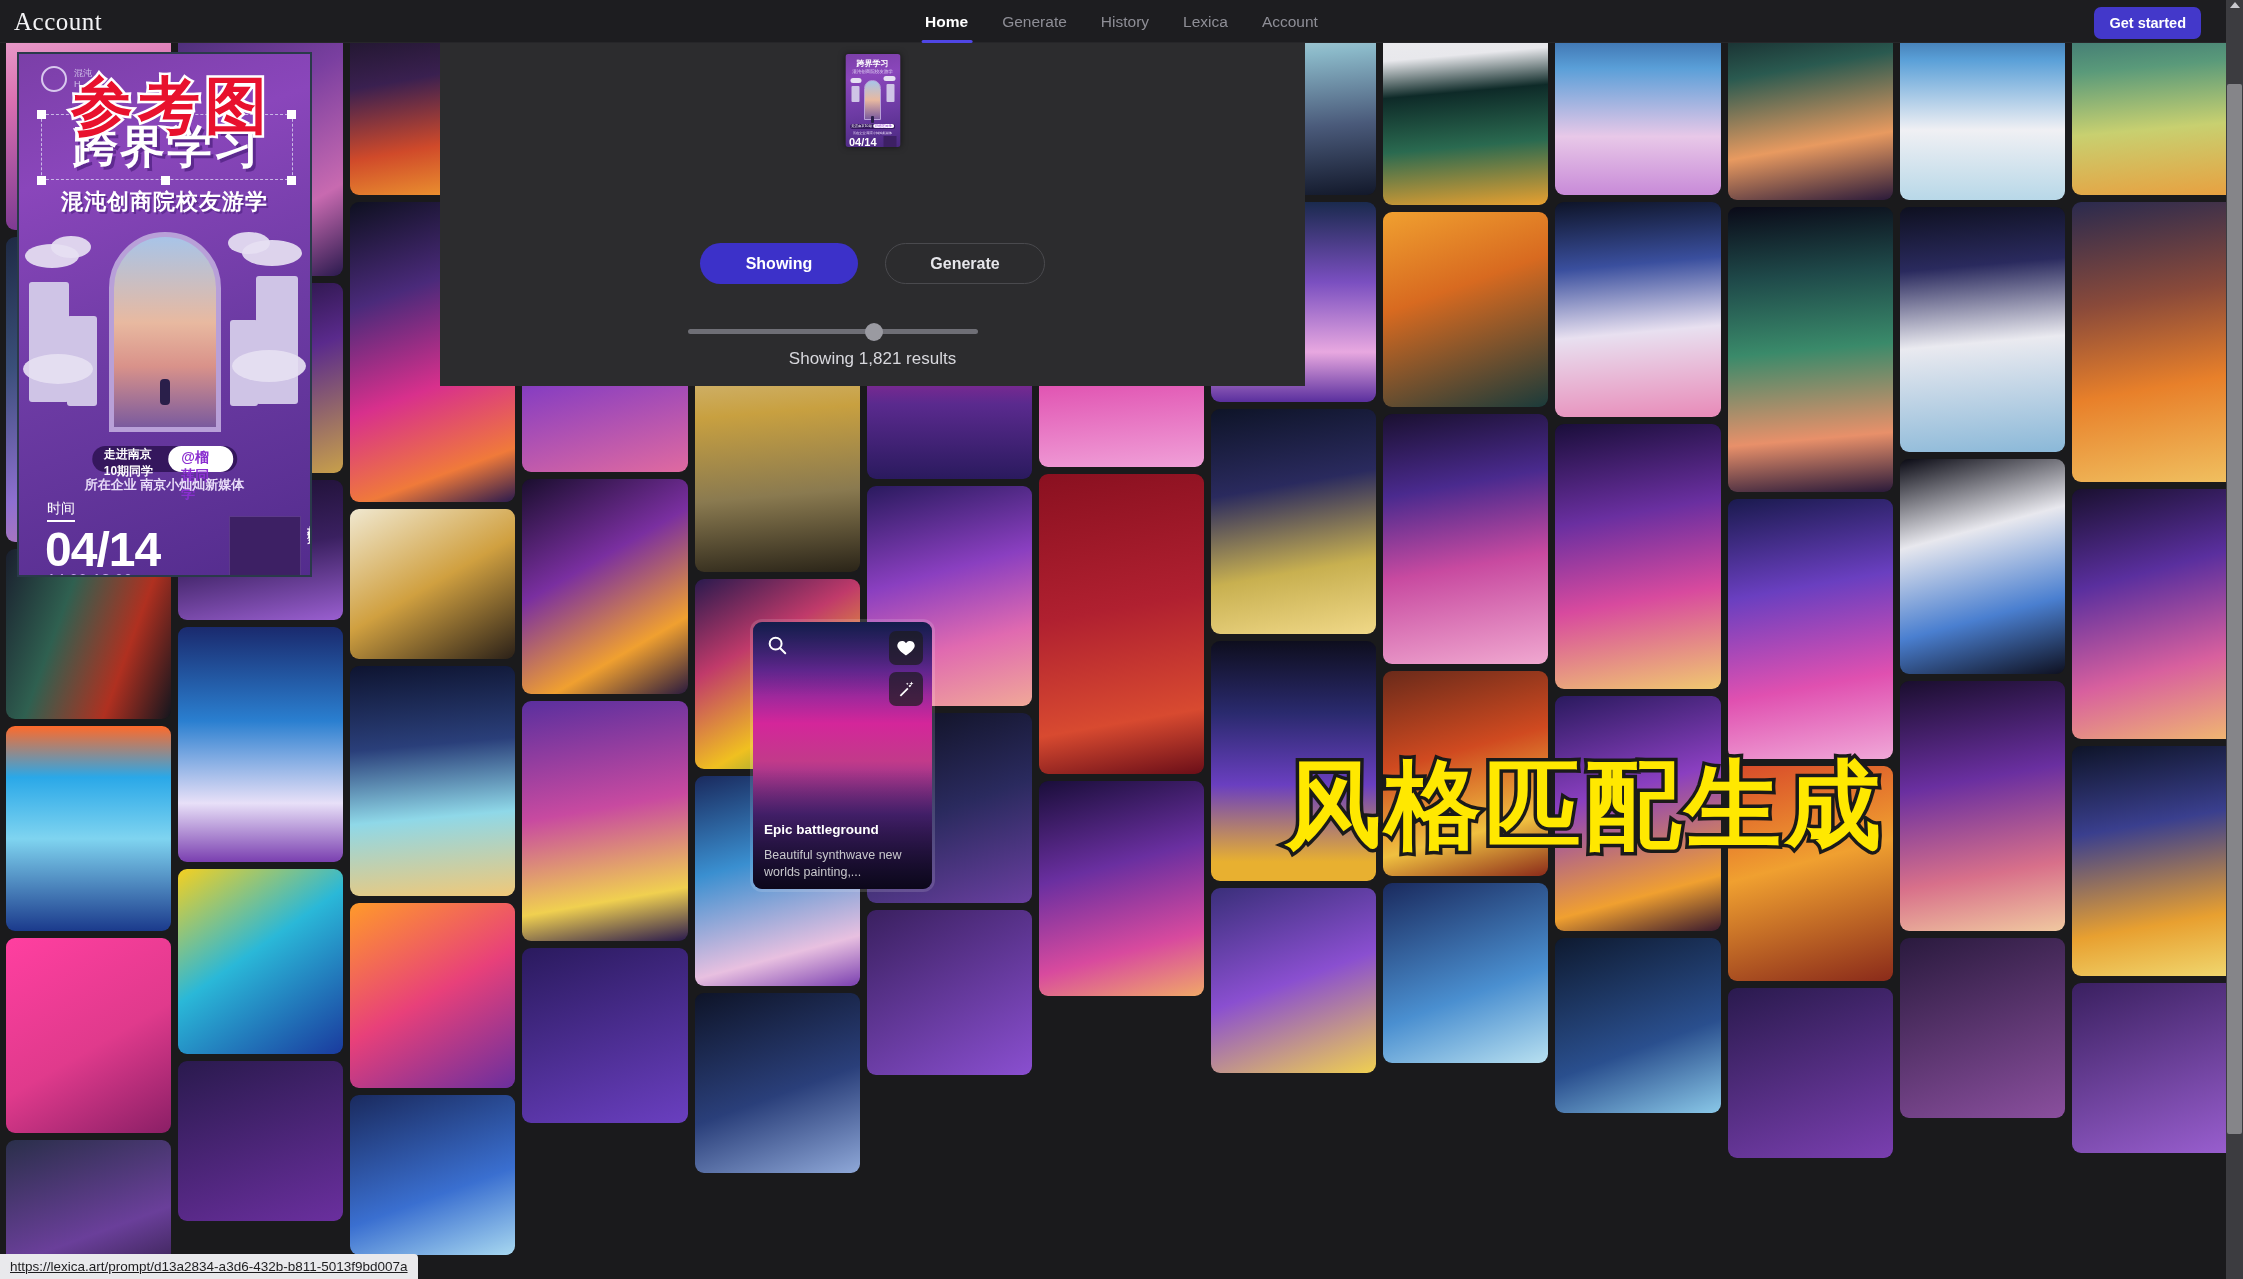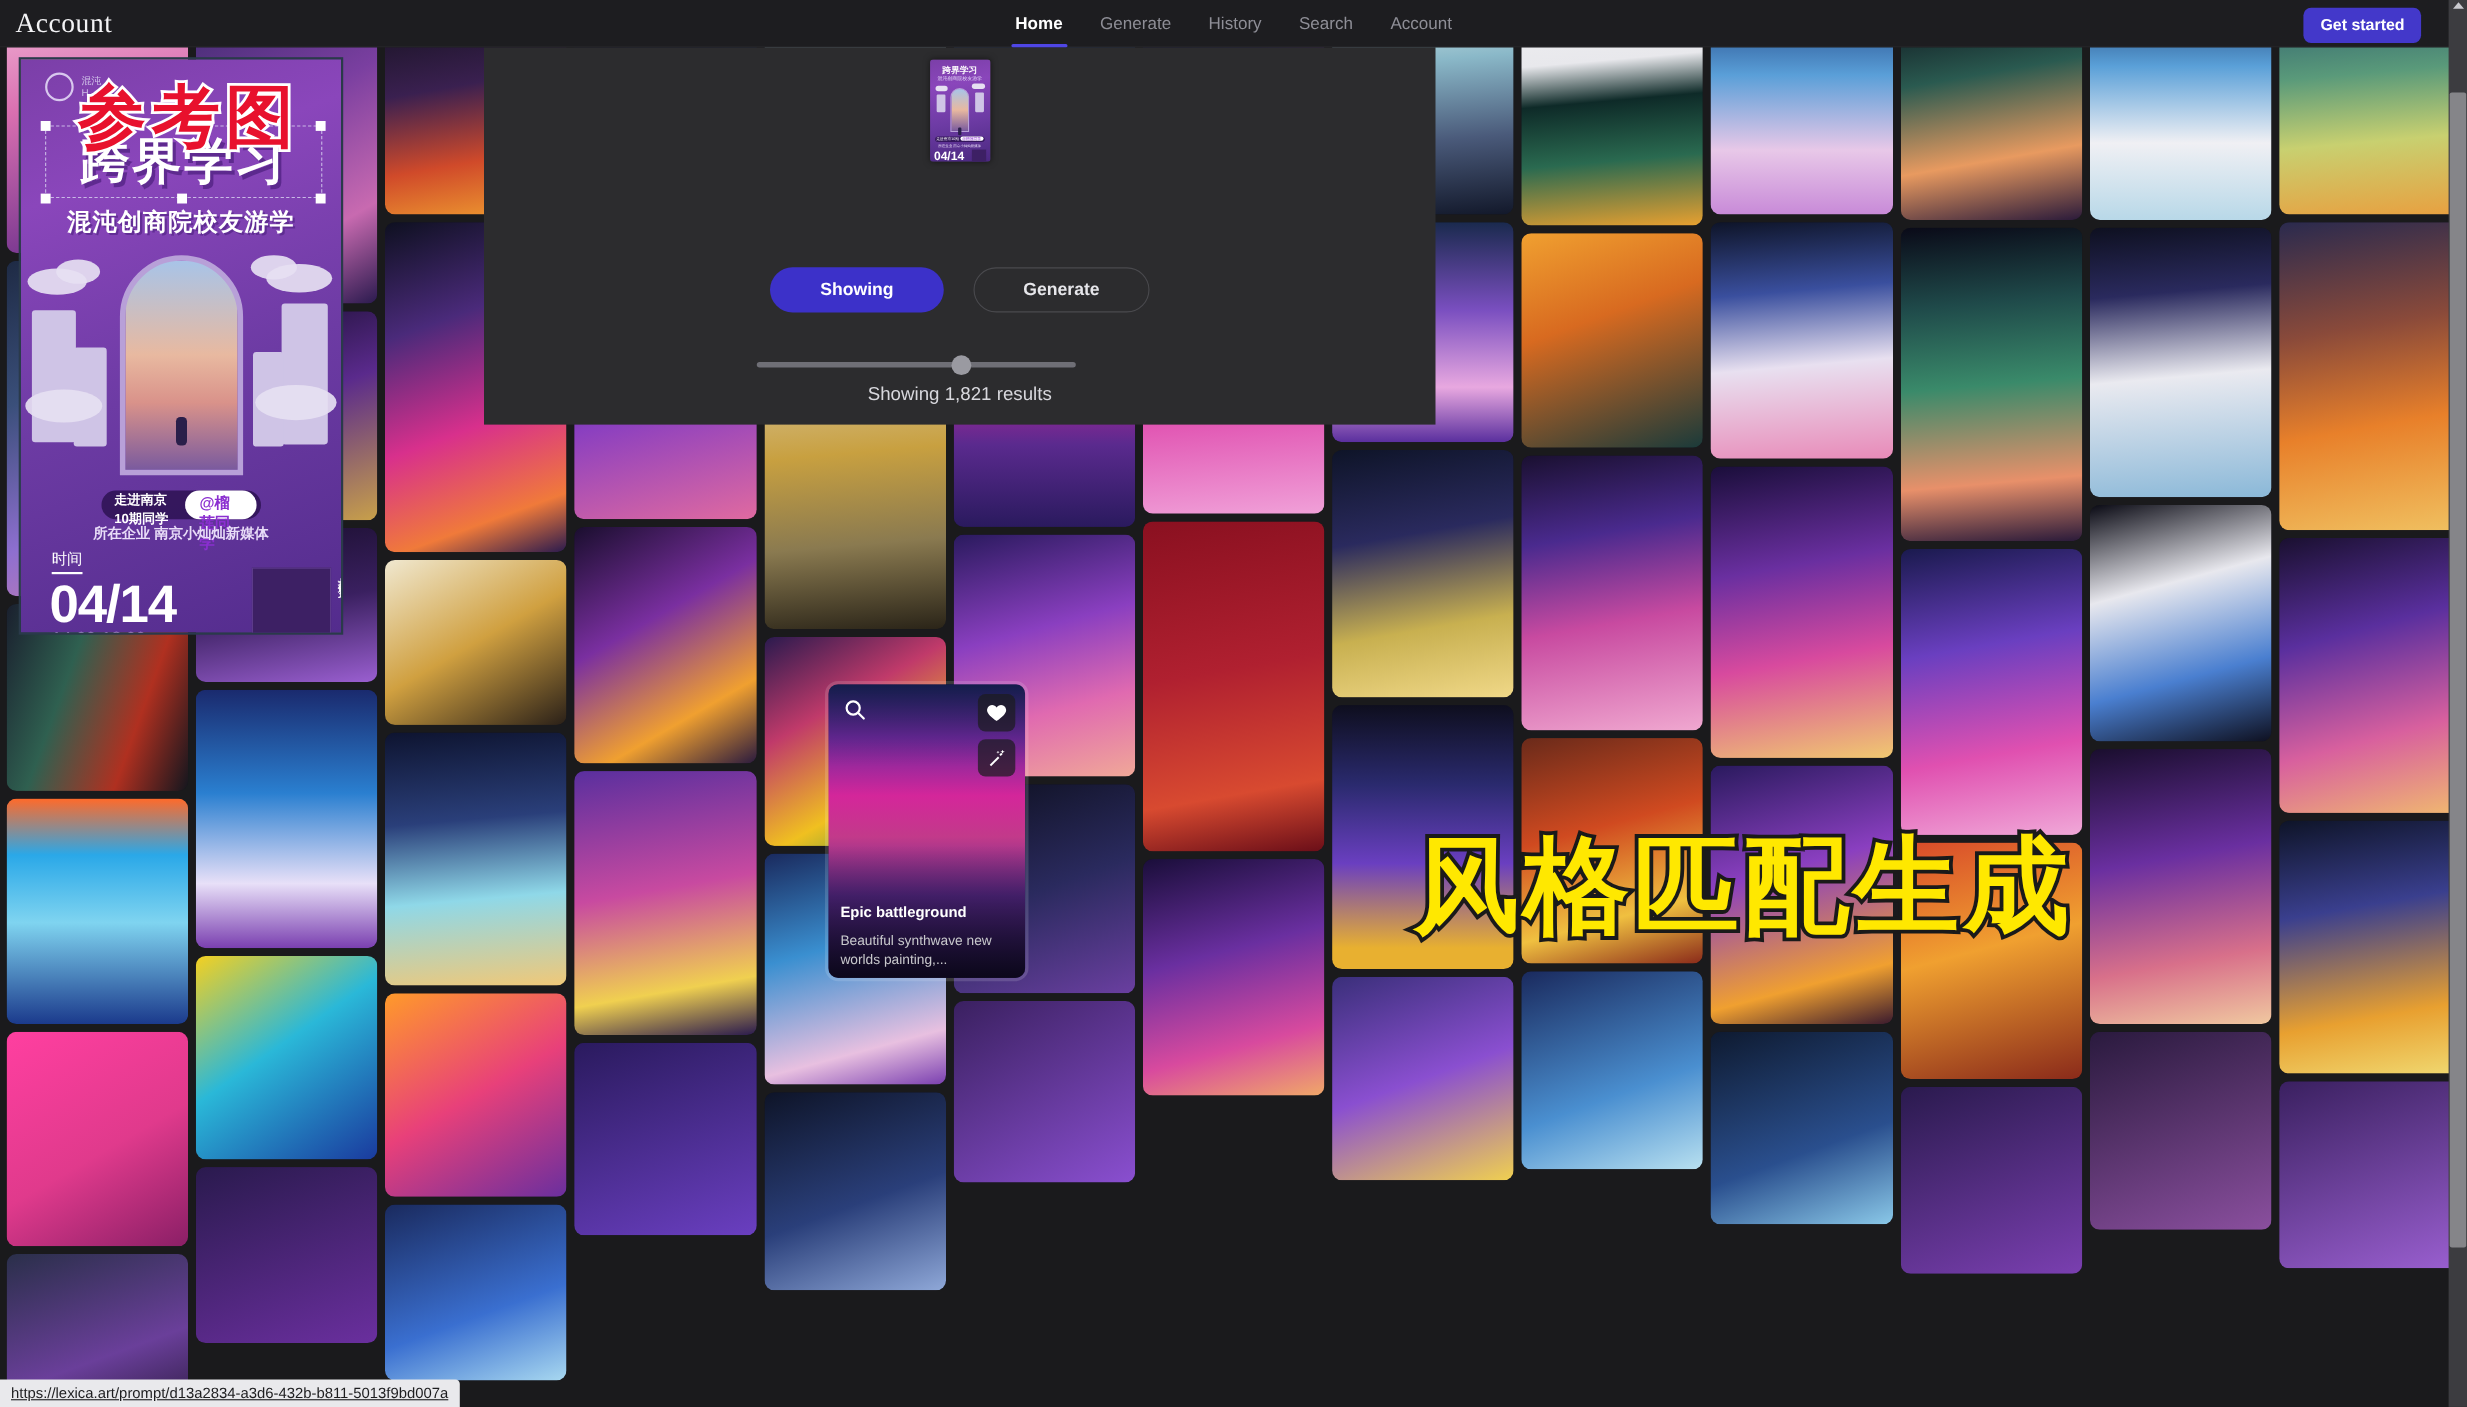--- a/index.html
+++ b/index.html
@@ -589,21 +589,21 @@
   </div>
 
   <div class="bigtext">风格匹配生成</div>
 
   <div class="navbar">
     <div class="brand">Account</div>
     <div class="navlinks" id="navlinks">
         <div class="navlink active">Home</div>
         <div class="navlink">Generate</div>
         <div class="navlink">History</div>
-        <div class="navlink">Search</div>
+        <div class="navlink">Lexica</div>
         <div class="navlink">Account</div>
       </div>
     <button class="getstarted">Get started</button>
   </div>
 
   <div class="scrollbar">
     <div class="scroll-up"></div>
     <div class="scroll-thumb"></div>
   </div>
 

